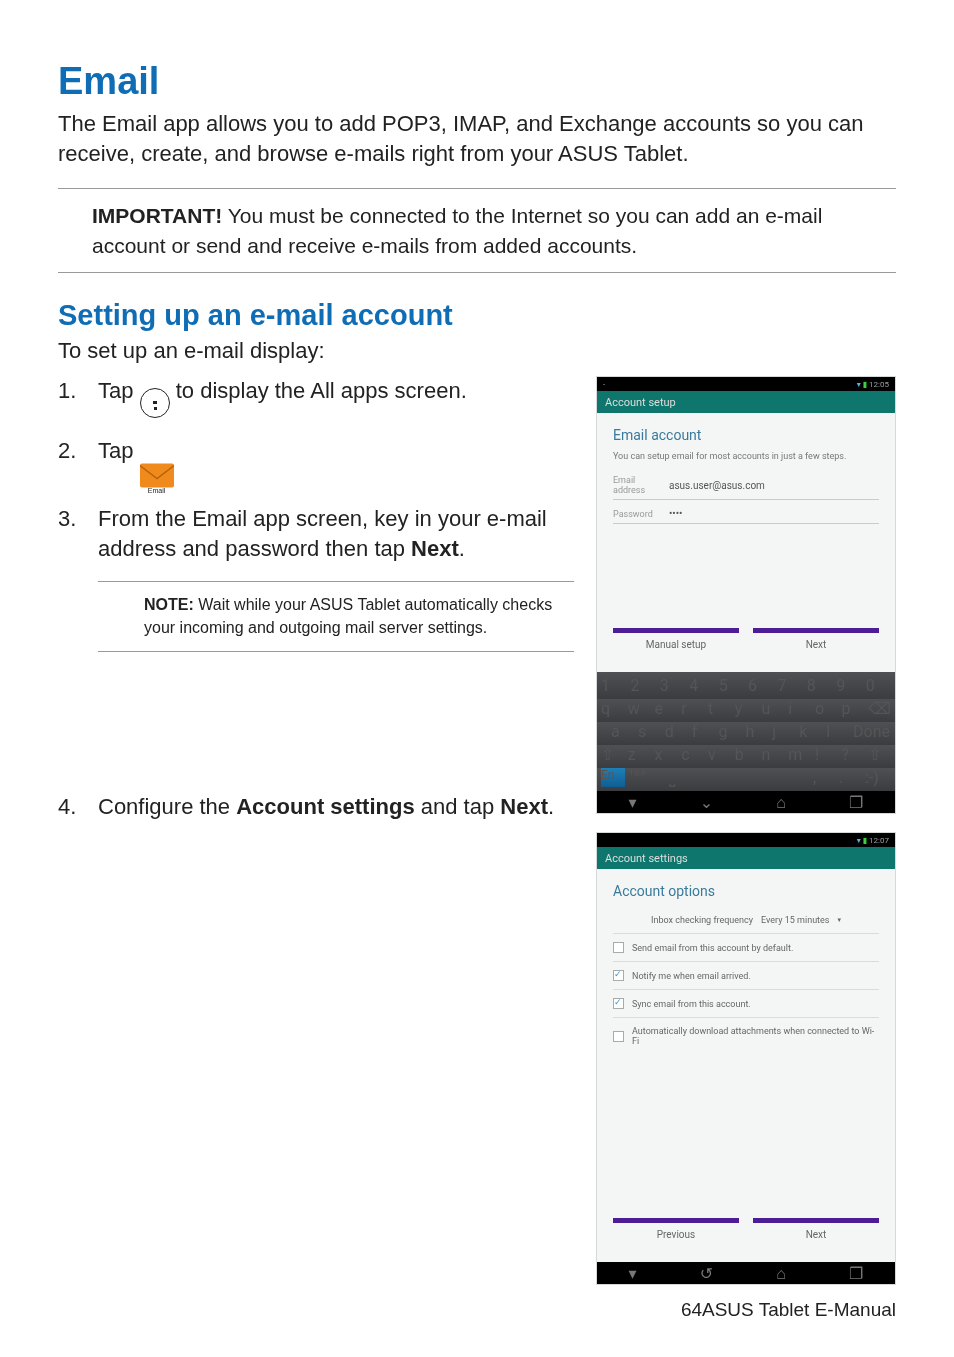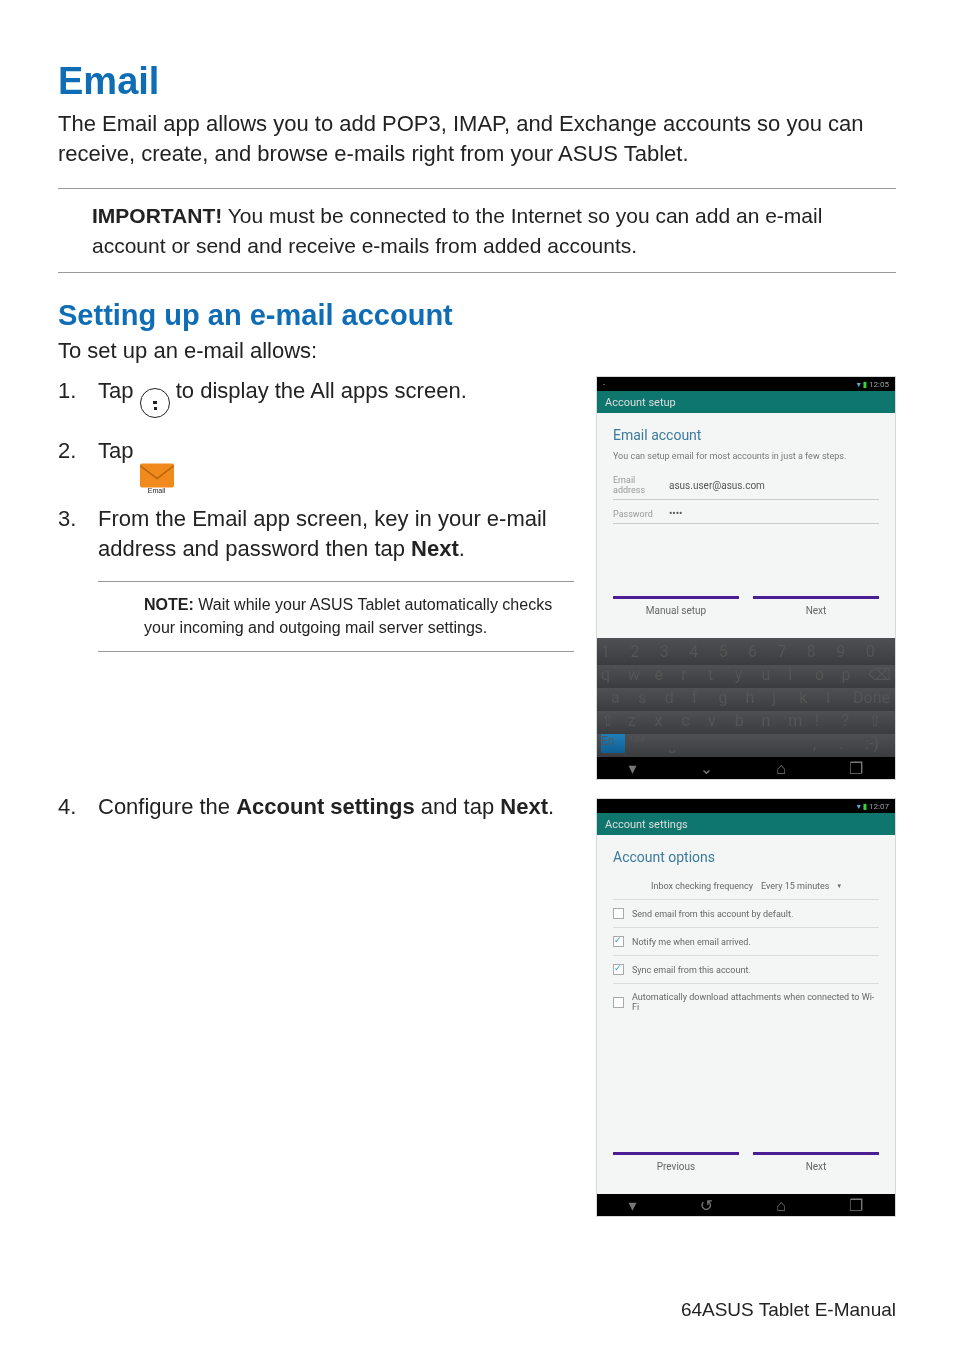--- a/index.html
+++ b/index.html
@@ -29,21 +29,21 @@
   .screenshot .statusbar { background:#000; color:#9aa0a6; font-size:8px; height:14px; display:flex; justify-content:space-between; align-items:center; padding:0 6px; }
   .screenshot .statusbar .sr { color:#3ad13a; }
   .screenshot .appbar { background:#0f766e; color:#ddd; font-size:11px; height:22px; display:flex; align-items:center; padding:0 8px; }
   .screenshot .content { padding:14px 16px 10px 16px; }
   .screenshot .sec-title { color:#3a7a9c; font-size:14px; margin-bottom:8px; }
   .screenshot .hint { font-size:9px; color:#777; margin-bottom:10px; }
   .field-row { display:flex; align-items:center; border-bottom:1px solid #c8cbc9; padding:4px 0; margin-bottom:4px; }
   .field-label { font-size:9px; color:#999; width:56px; flex:0 0 56px; }
   .field-val { font-size:10px; color:#555; flex:1; }
   .btnbar { display:flex; gap:14px; margin:22px 0 6px 0; }
-  .flat-btn { flex:1; border-top:3px solid #4c1d95; text-align:center; font-size:10px; color:#666; padding:6px 0; }
+  .flat-btn { flex:1; border-top:5px solid #4c1d95; text-align:center; font-size:10px; color:#666; padding:6px 0;margin-top:32px; }
   .navbar { background:#000; height:22px; display:flex; justify-content:space-around; align-items:center; }
   .opt-row { border-bottom:1px solid #d9dcd9; padding:8px 0; display:flex; align-items:center; gap:8px; font-size:9px; color:#666; }
   .chk { width:11px; height:11px; border:1px solid #aaa; background:#fff; flex:0 0 11px; position:relative;}
   .chk.on::after { content:"✓"; color:#1f9ed6; font-size:9px; position:absolute; top:-2px; left:0;}
   .footer { position:absolute; bottom:36px; left:58px; right:58px; display:flex; justify-content:flex-end; font-size:19px; color:#222;}
   .numrow { display:flex; gap:4px; padding:4px; background: linear-gradient(#4e5054,#3b3c40);}
   .numrow .k { flex:1; }
   .row3 { display:flex; gap:4px; padding:0 4px 4px 4px; background: linear-gradient(#4e5054,#3b3c40);}
   .row3 .k { flex:1;}
   .row4 { display:flex; gap:4px; padding:0 4px 4px 4px; background: linear-gradient(#4e5054,#3b3c40);}
@@ -60,21 +60,21 @@
 
 <div class="page">
   <h1 class="h1">Email</h1>
   <p class="intro">The Email app allows you to add POP3, IMAP, and Exchange accounts so you can receive, create, and browse e-mails right from your ASUS Tablet.</p>
 
   <div class="important-box">
     <span class="bold">IMPORTANT!</span><span> You must be connected to the Internet so you can add an e-mail account or send and receive e-mails from added accounts.</span>
   </div>
 
   <h2 class="h2">Setting up an e-mail account</h2>
-  <p class="lead">To set up an e-mail allows:</p>
+  <p class="lead">To set up an e-mail display:</p>
 
   <div class="columns">
     <div class="left">
       <ol class="steps">
         <li>
           <span>Tap </span><span class="icon-circle">
               <span class="dots">
                 <span class="row">
                   <span></span>
                   <span></span>

